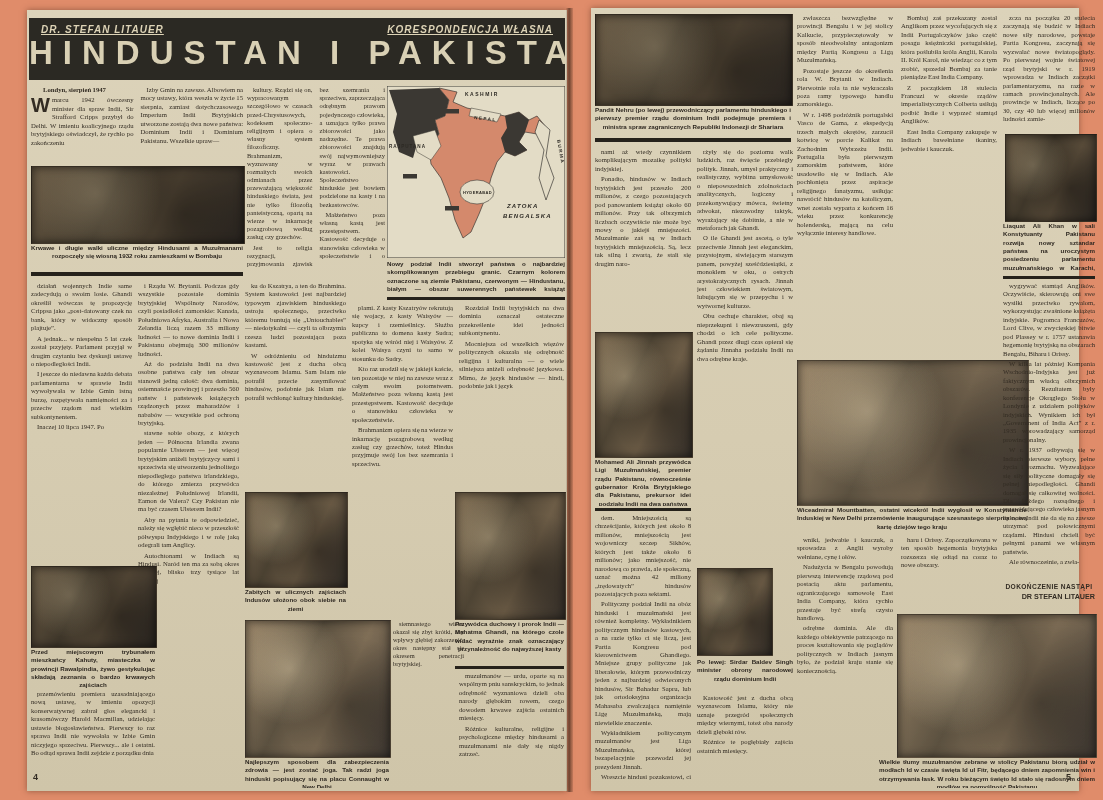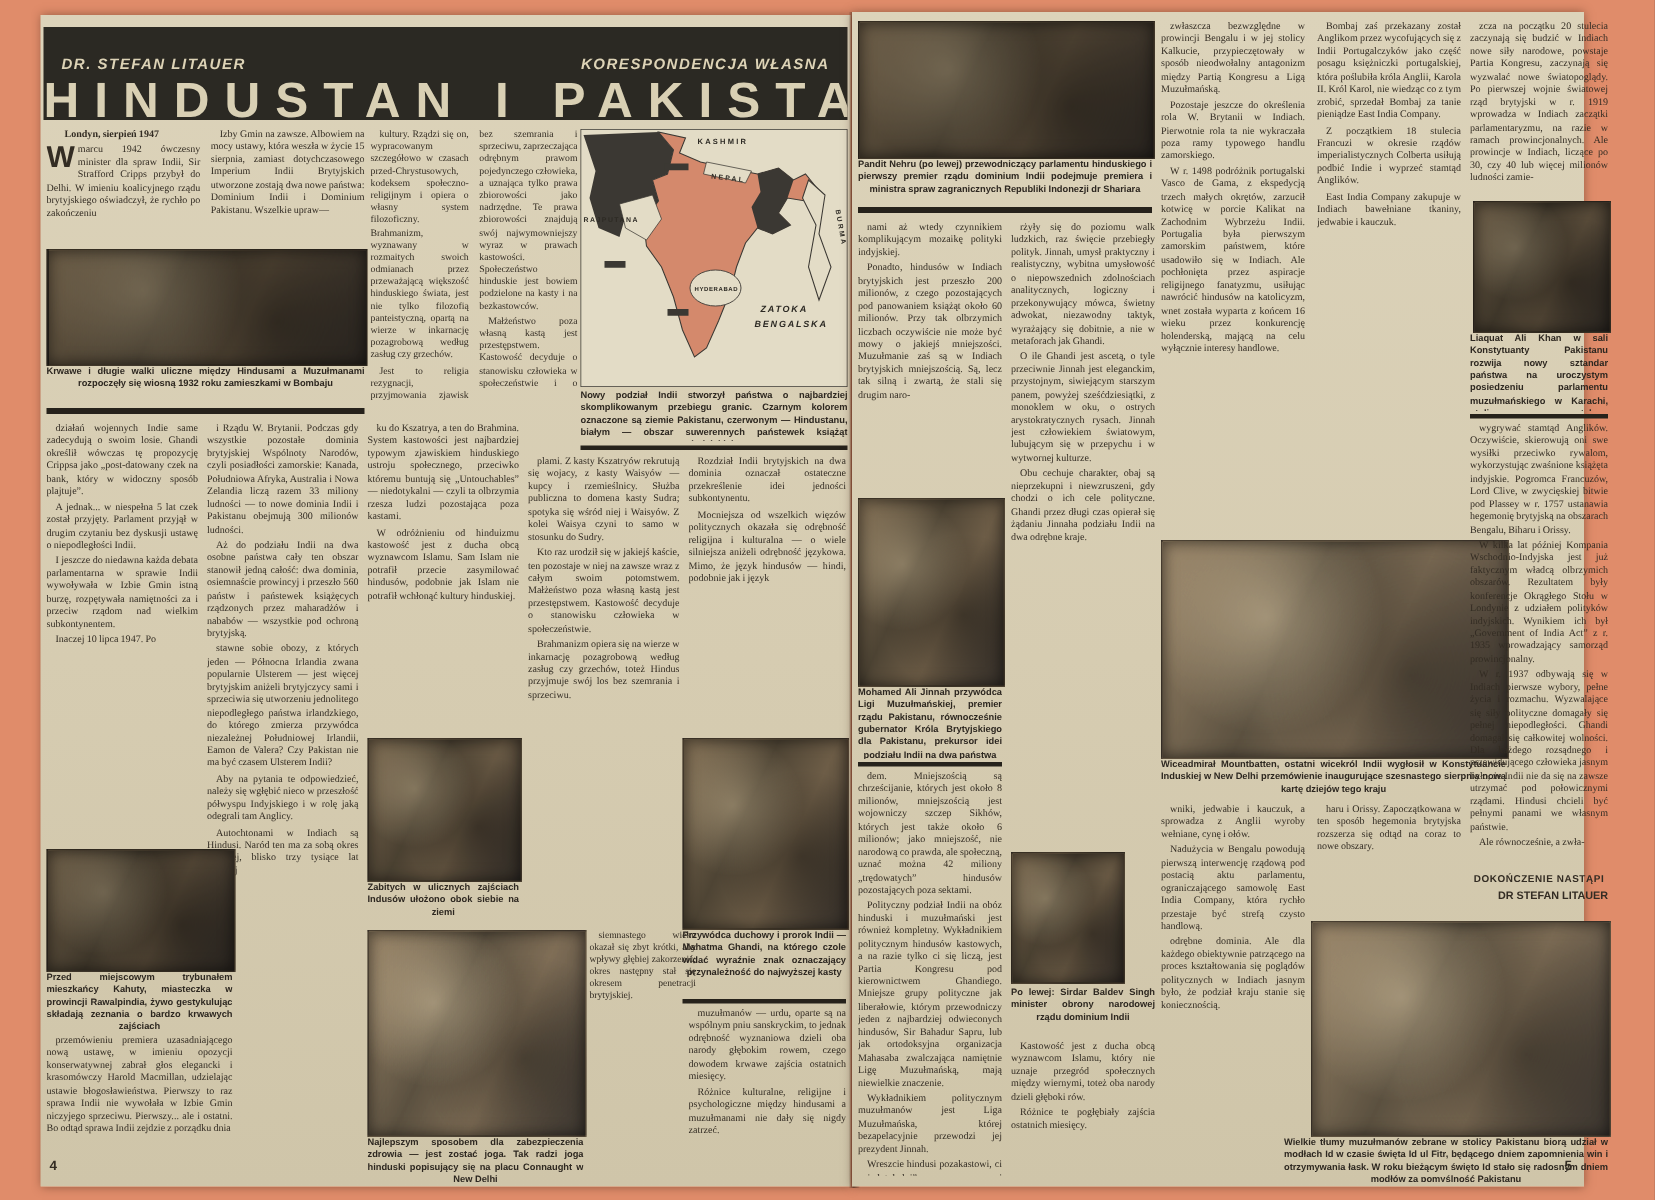--- a/index.html
+++ b/index.html
@@ -5,22 +5,22 @@
   html,body{margin:0;padding:0;background:#b9755a;}
   #stage{position:relative;width:1103px;height:800px;background:#e08c6a;overflow:hidden;
          font-family:"Liberation Serif",serif;color:#332c23;}
   .paper{position:absolute;background:linear-gradient(180deg,#dcd3ba 0%,#d6ccb1 55%,#cfc5a9 100%);
          box-shadow:0 0 6px rgba(70,40,25,.5);}
   #seam{position:absolute;left:566px;top:8px;width:7px;height:784px;
         background:linear-gradient(90deg,rgba(60,35,22,.05),rgba(60,35,22,.65) 45%,rgba(60,35,22,.15));}
   .abs{position:absolute;}
   
   .hdr{background:#2b2923;color:#ddd3b6;overflow:hidden;}
-  .hdr-row{display:flex;justify-content:space-between;padding:20px 12px 0 12px;
-           font:bold italic 10px "Liberation Sans",sans-serif;letter-spacing:1px;}
+  .hdr-row{display:flex;justify-content:space-between;padding:6px 12px 0 12px;
+           font:bold italic 10px "Liberation Sans",sans-serif;letter-spacing:1px;text-decoration:underline;}
   .hdr-title{text-align:center;font:800 33px/1.05 "Liberation Sans",sans-serif;
              letter-spacing:10px;margin-top:1px;color:#d9d0b4;white-space:nowrap;}
   
   .txt{font-size:6.7px;line-height:1.26;text-align:justify;overflow:hidden;
        color:#332c23;word-spacing:-0.2px;}
   .txt p{margin:0 0 2px 0;text-indent:6px;}
   .cols2{column-count:2;column-gap:7px;}
   .intro p:first-child{font-weight:bold;text-indent:12px;}
   .intro p:nth-child(2){text-indent:0;}
   .intro p:nth-child(2)::first-letter{font:bold 20px/0.75 "Liberation Sans",sans-serif;
@@ -147,21 +147,21 @@
     <div class="abs cap" style="left:4px;top:638px;width:124px;height:40px;">Przed miejscowym trybunałem mieszkańcy Kahuty, miasteczka w prowincji Rawalpindia, żywo gestykulując składają zeznania o bardzo krwawych zajściach</div>
     <div class="abs txt" style="left:4px;top:680px;width:124px;height:96px;">
         <p>przemówieniu premiera uzasadniającego nową ustawę, w imieniu opozycji konserwatywnej zabrał głos elegancki i krasomówczy Harold Macmillan, udzielając ustawie błogosławieństwa. Pierwszy to raz sprawa Indii nie wywołała w Izbie Gmin niczyjego sprzeciwu. Pierwszy... ale i ostatni. Bo odtąd sprawa Indii zejdzie z porządku dnia</p>
       </div>
 
     <div class="abs pagenum" style="left:6px;top:762px;">4</div>
   </div>
 
   <div id="seam"></div>
 
-  <div class="paper" style="left:568px;top:8px;width:488px;height:783px;">
+  <div class="paper" style="left:591px;top:8px;width:488px;height:783px;">
 
     <div class="abs photo ph-dark" style="left:4px;top:6px;width:196px;height:90px;"></div>
     <div class="abs cap" style="left:4px;top:98px;width:196px;height:30px;">Pandit Nehru (po lewej) przewodniczący parlamentu hinduskiego i pierwszy premier rządu dominium Indii podejmuje premiera i ministra spraw zagranicznych Republiki Indonezji dr Shariara</div>
     <div class="abs rule" style="left:4px;top:130px;width:196px;height:4px;"></div>
 
     <div class="abs txt" style="left:4px;top:140px;width:96px;height:182px;">
         <p>nami aż wtedy czynnikiem komplikującym mozaikę polityki indyjskiej.</p>
         <p>Ponadto, hindusów w Indiach brytyjskich jest przeszło 200 milionów, z czego pozostających pod panowaniem książąt około 60 milionów. Przy tak olbrzymich liczbach oczywiście nie może być mowy o jakiejś mniejszości. Muzułmanie zaś są w Indiach brytyjskich mniejszością. Są, lecz tak silną i zwartą, że stali się drugim naro-</p>
       </div>
     <div class="abs photo" style="left:4px;top:324px;width:96px;height:124px;"></div>

